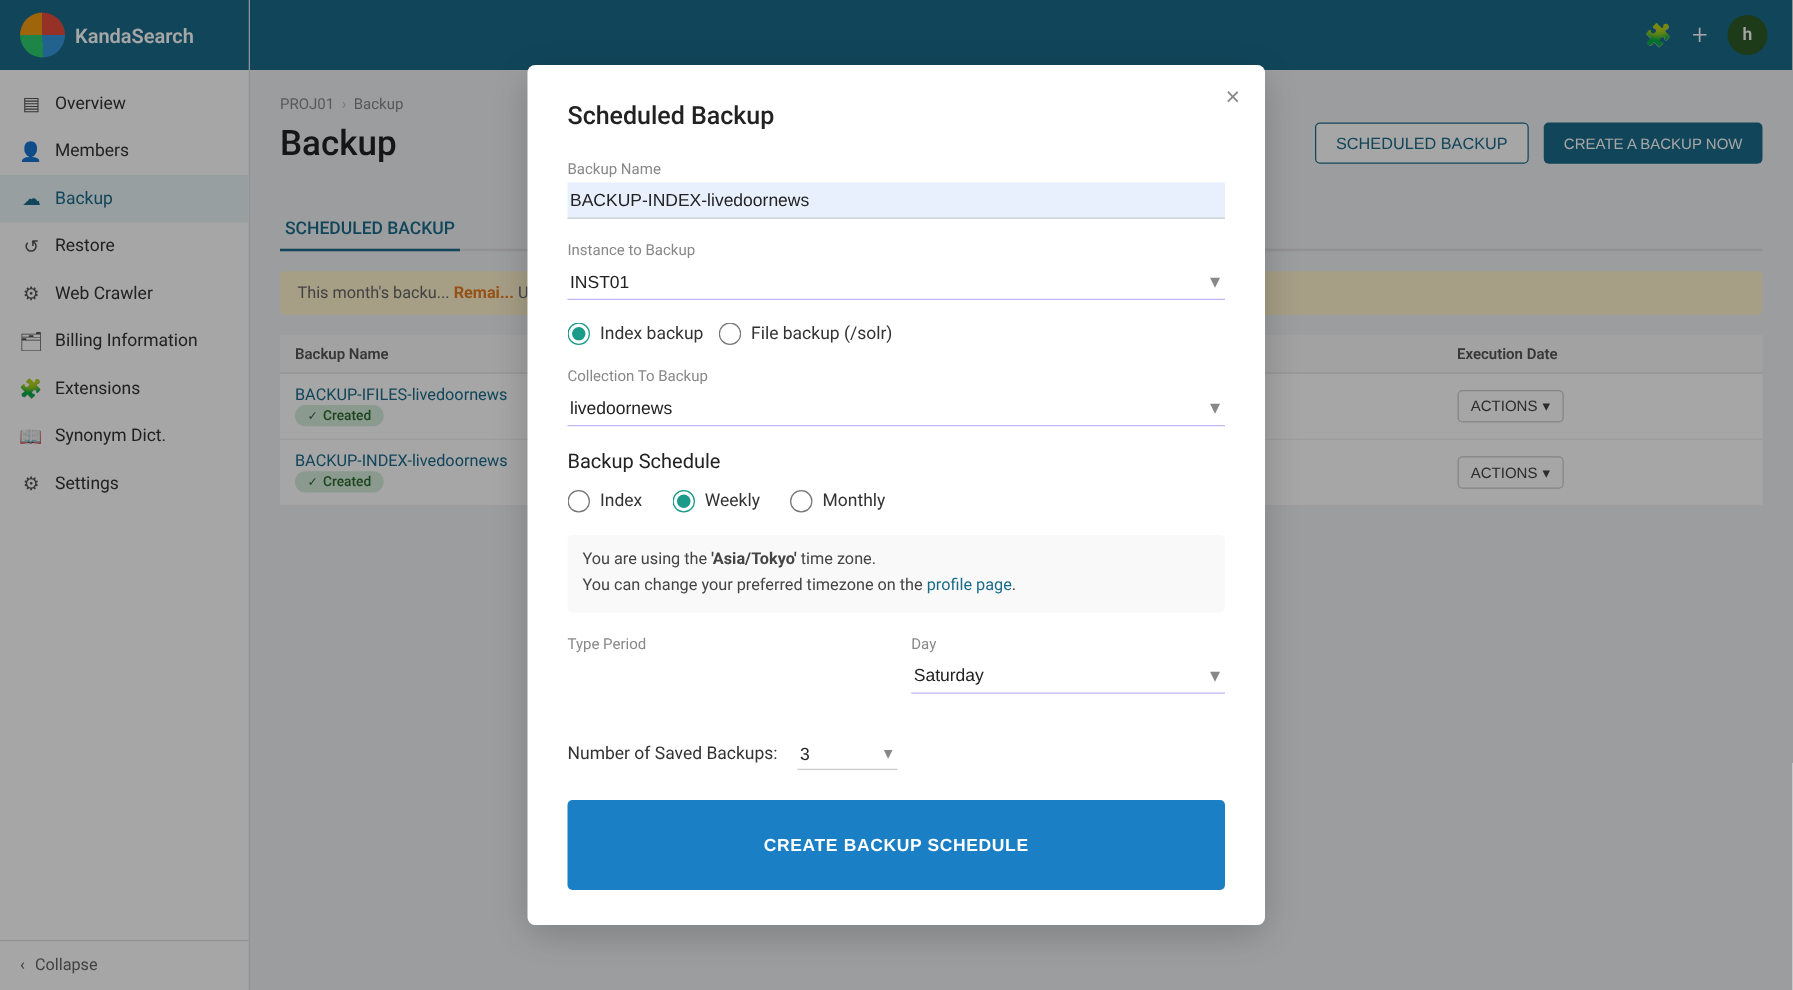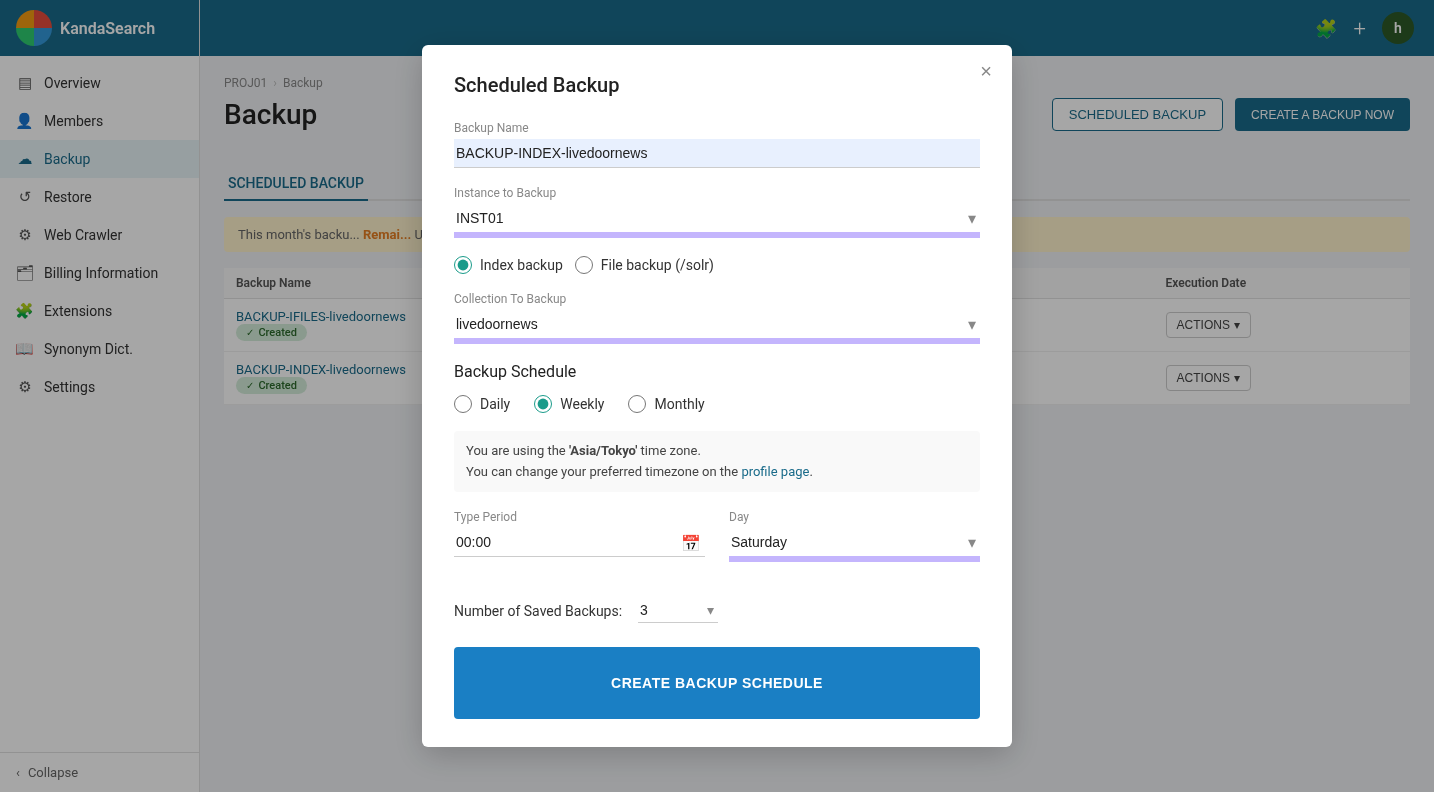--- a/index.html
+++ b/index.html
@@ -276,21 +276,21 @@
       border: none;
       border-bottom: 1px solid #ccc;
       padding: 6px 2px;
       font-size: 14px;
       color: #222;
       background: transparent;
       outline: none;
     }
     .form-select-wrapper {
       position: relative;
-      border-bottom: 6px solid #c4b5fd;
+      border-bottom: 1px solid #c4b5fd;
     }
     .form-select {
       width: 100%;
       border: none;
       background: transparent;
       padding: 6px 2px;
       font-size: 14px;
       color: #222;
       appearance: none;
       cursor: pointer;
@@ -584,45 +584,41 @@
         </select>
         <span class="select-arrow">▾</span>
       </div>
     </div>
 
     <div class="form-group">
       <div class="section-title">Backup Schedule</div>
       <div class="radio-row">
         <label class="radio-item">
           <input type="radio" class="radio-input" name="scheduleType" style="">
-          <span>Daily</span>
+          <span>Index</span>
         </label>
         <label class="radio-item">
           <input type="radio" class="radio-input" name="scheduleType" checked="" style="">
           <span>Weekly</span>
         </label>
         <label class="radio-item">
           <input type="radio" class="radio-input" name="scheduleType" style="">
           <span>Monthly</span>
         </label>
       </div>
     </div>
 
     <div class="timezone-note">
       <span>You are using the </span><strong>'Asia/Tokyo'</strong><span> time zone.</span><br>
       <span>You can change your preferred timezone on the </span><a class="timezone-link">profile page</a><span>.</span>
     </div>
 
     <div class="time-day-row">
       <div class="form-group">
         <label class="form-label">Type Period</label>
-        <div class="time-input-wrapper">
-          <input type="text" class="time-input" value="00:00" style="">
-          <span class="calendar-icon">📅</span>
-        </div>
       </div>
       <div class="form-group">
         <label class="form-label">Day</label>
         <div class="form-select-wrapper">
           <select class="form-select">
             <option>Sunday</option>
             <option>Monday</option>
             <option>Tuesday</option>
             <option>Wednesday</option>
             <option>Thursday</option>

